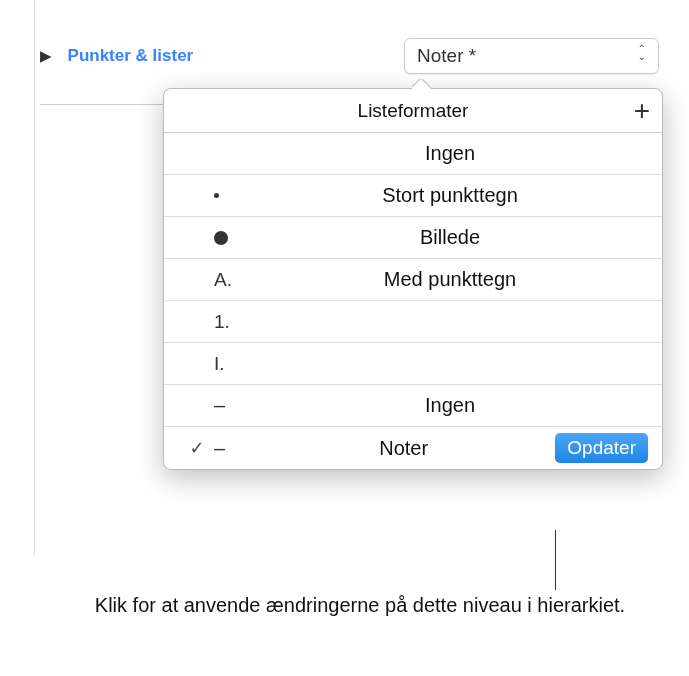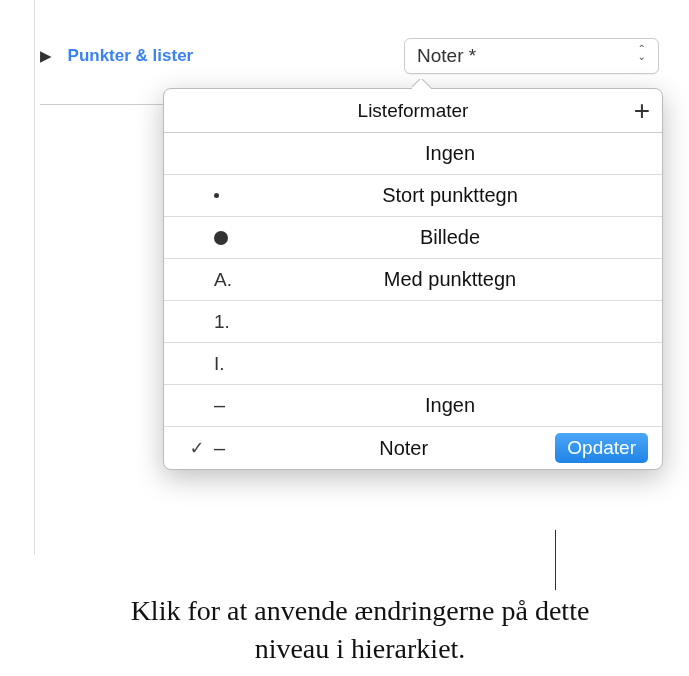--- a/index.html
+++ b/index.html
@@ -183,25 +183,24 @@
       left: 555px;
       width: 1px;
       height: 60px;
       background: #333;
     }
     .callout-text {
       position: absolute;
       top: 592px;
       left: 90px;
       width: 540px;
-      font-size: 28px;
+      font-size: 20px;
       color: #111;
       text-align: center;
       line-height: 1.35;
-      font-family: Liberation Serif, serif;
     }
     .sidebar-edge {
       position: absolute;
       top: 0;
       left: 34px;
       width: 1px;
       height: 555px;
       background: #ddd;
     }
   </style>

